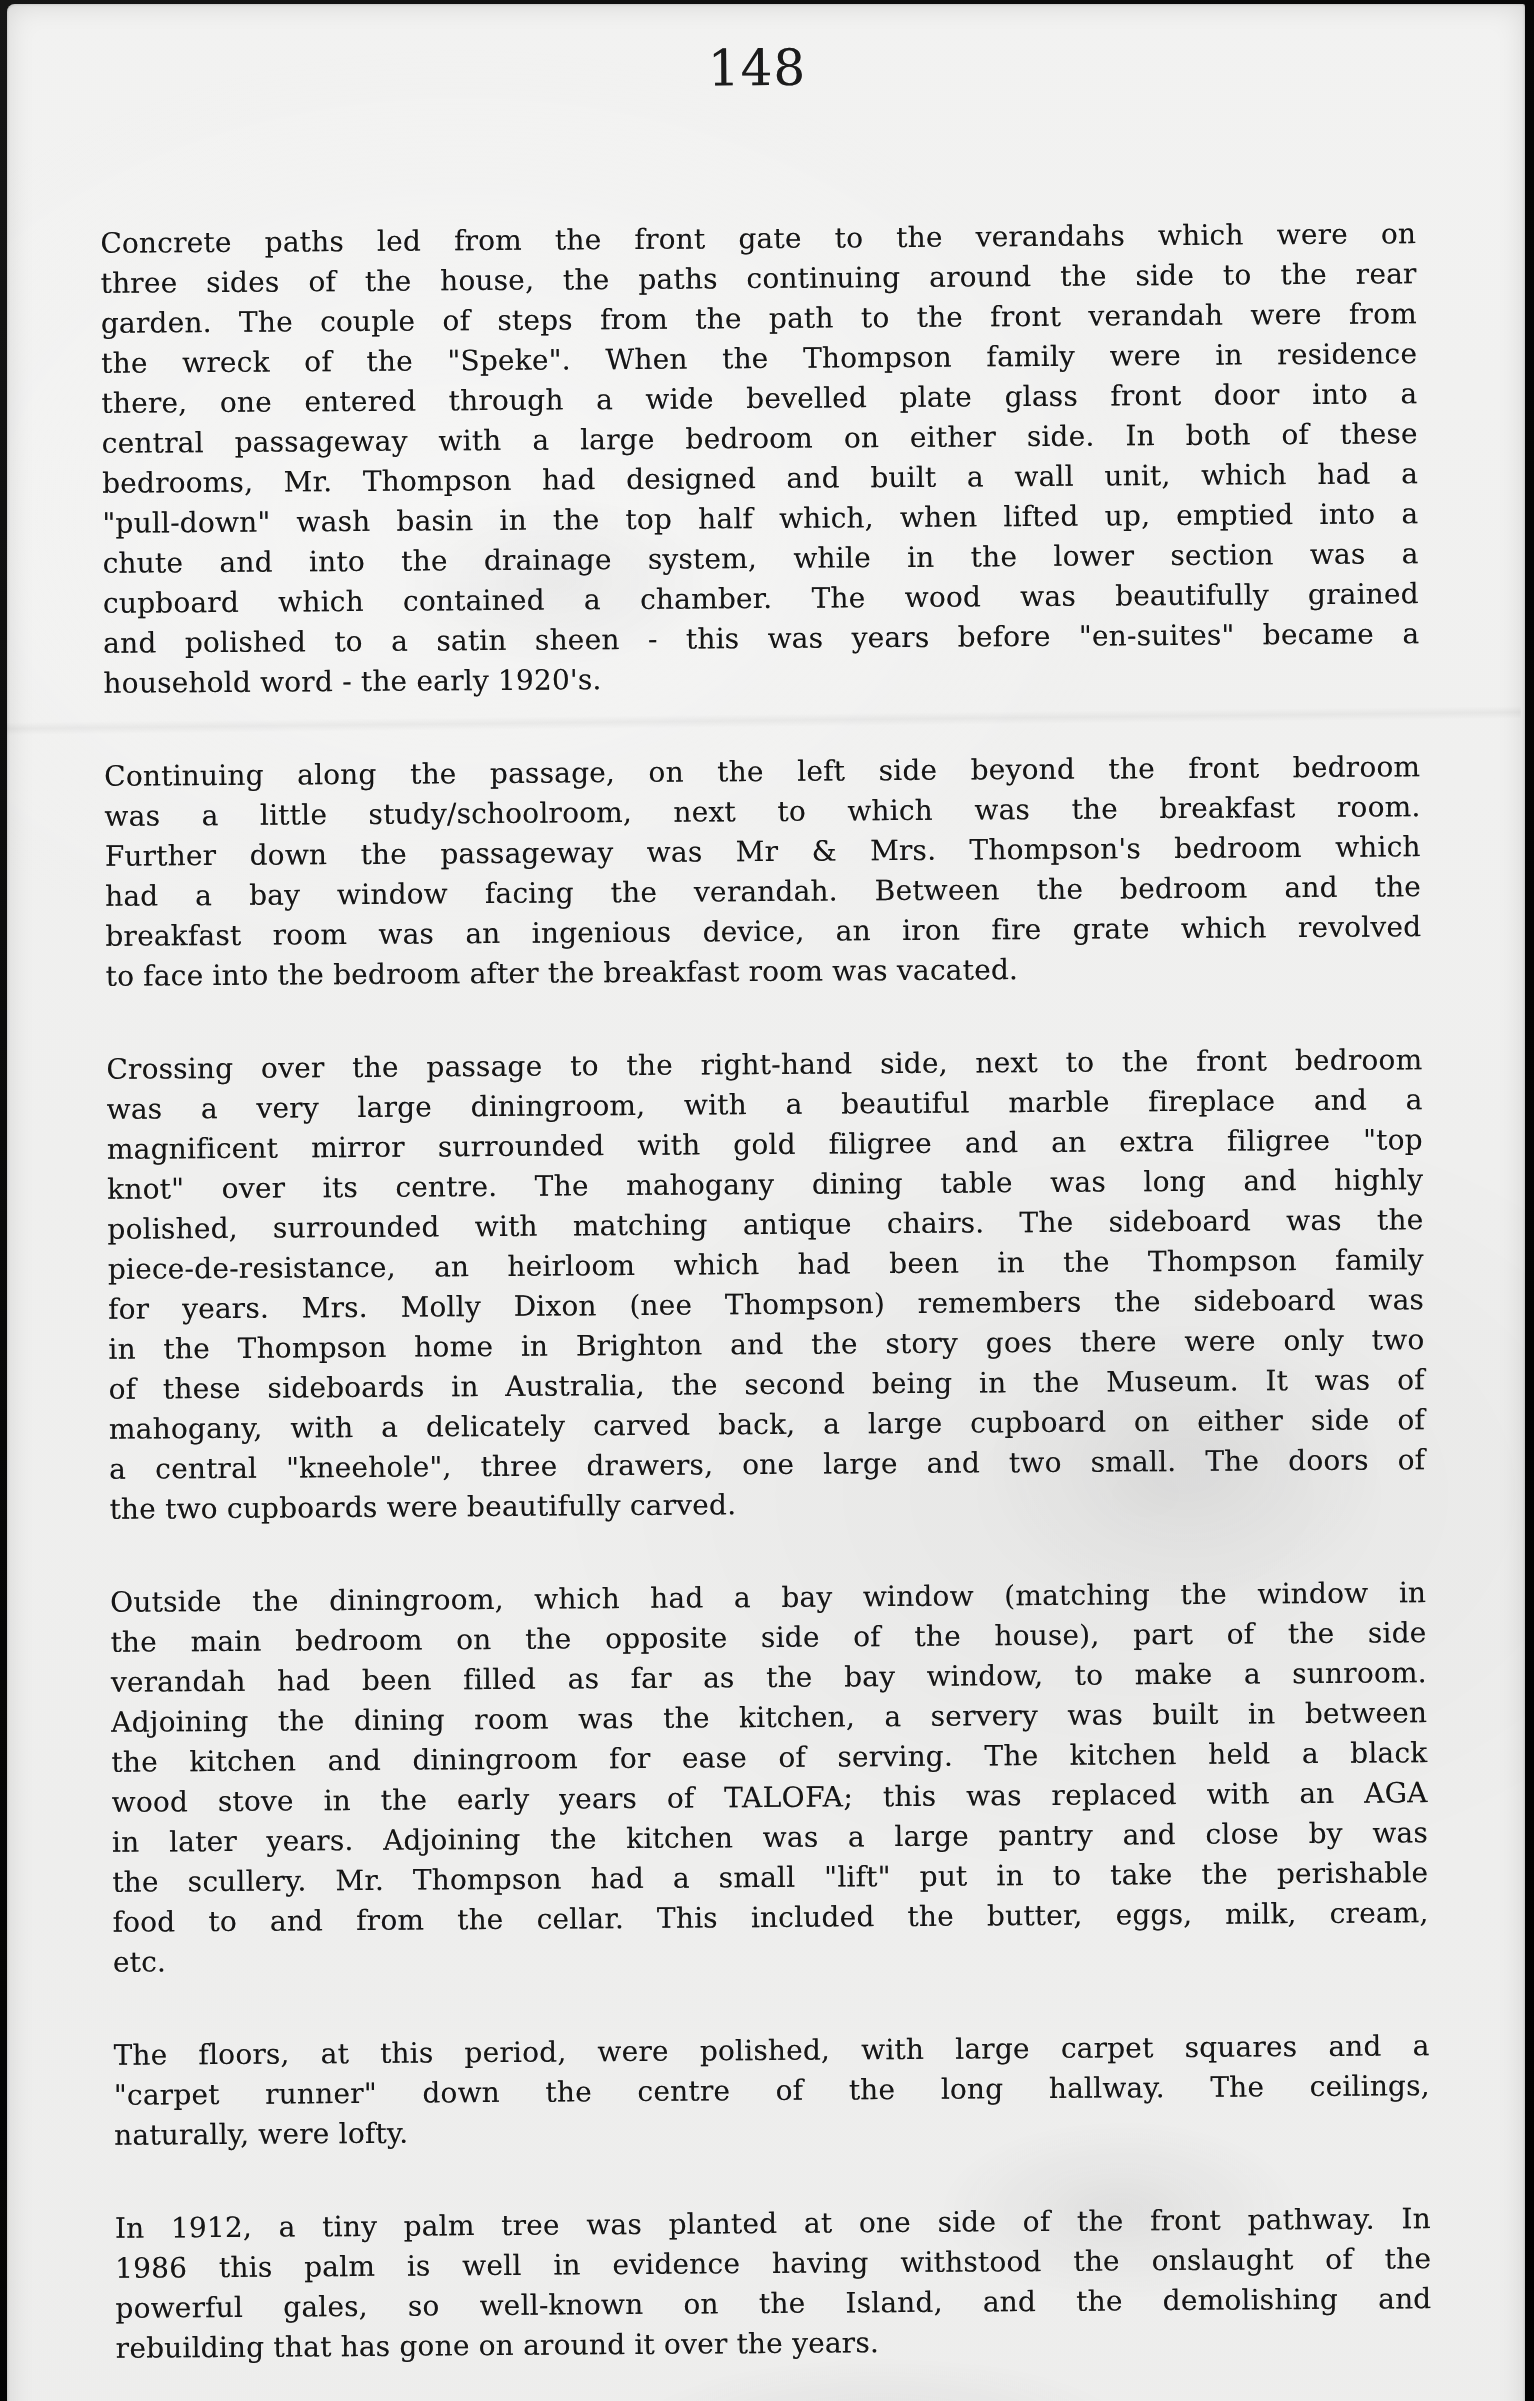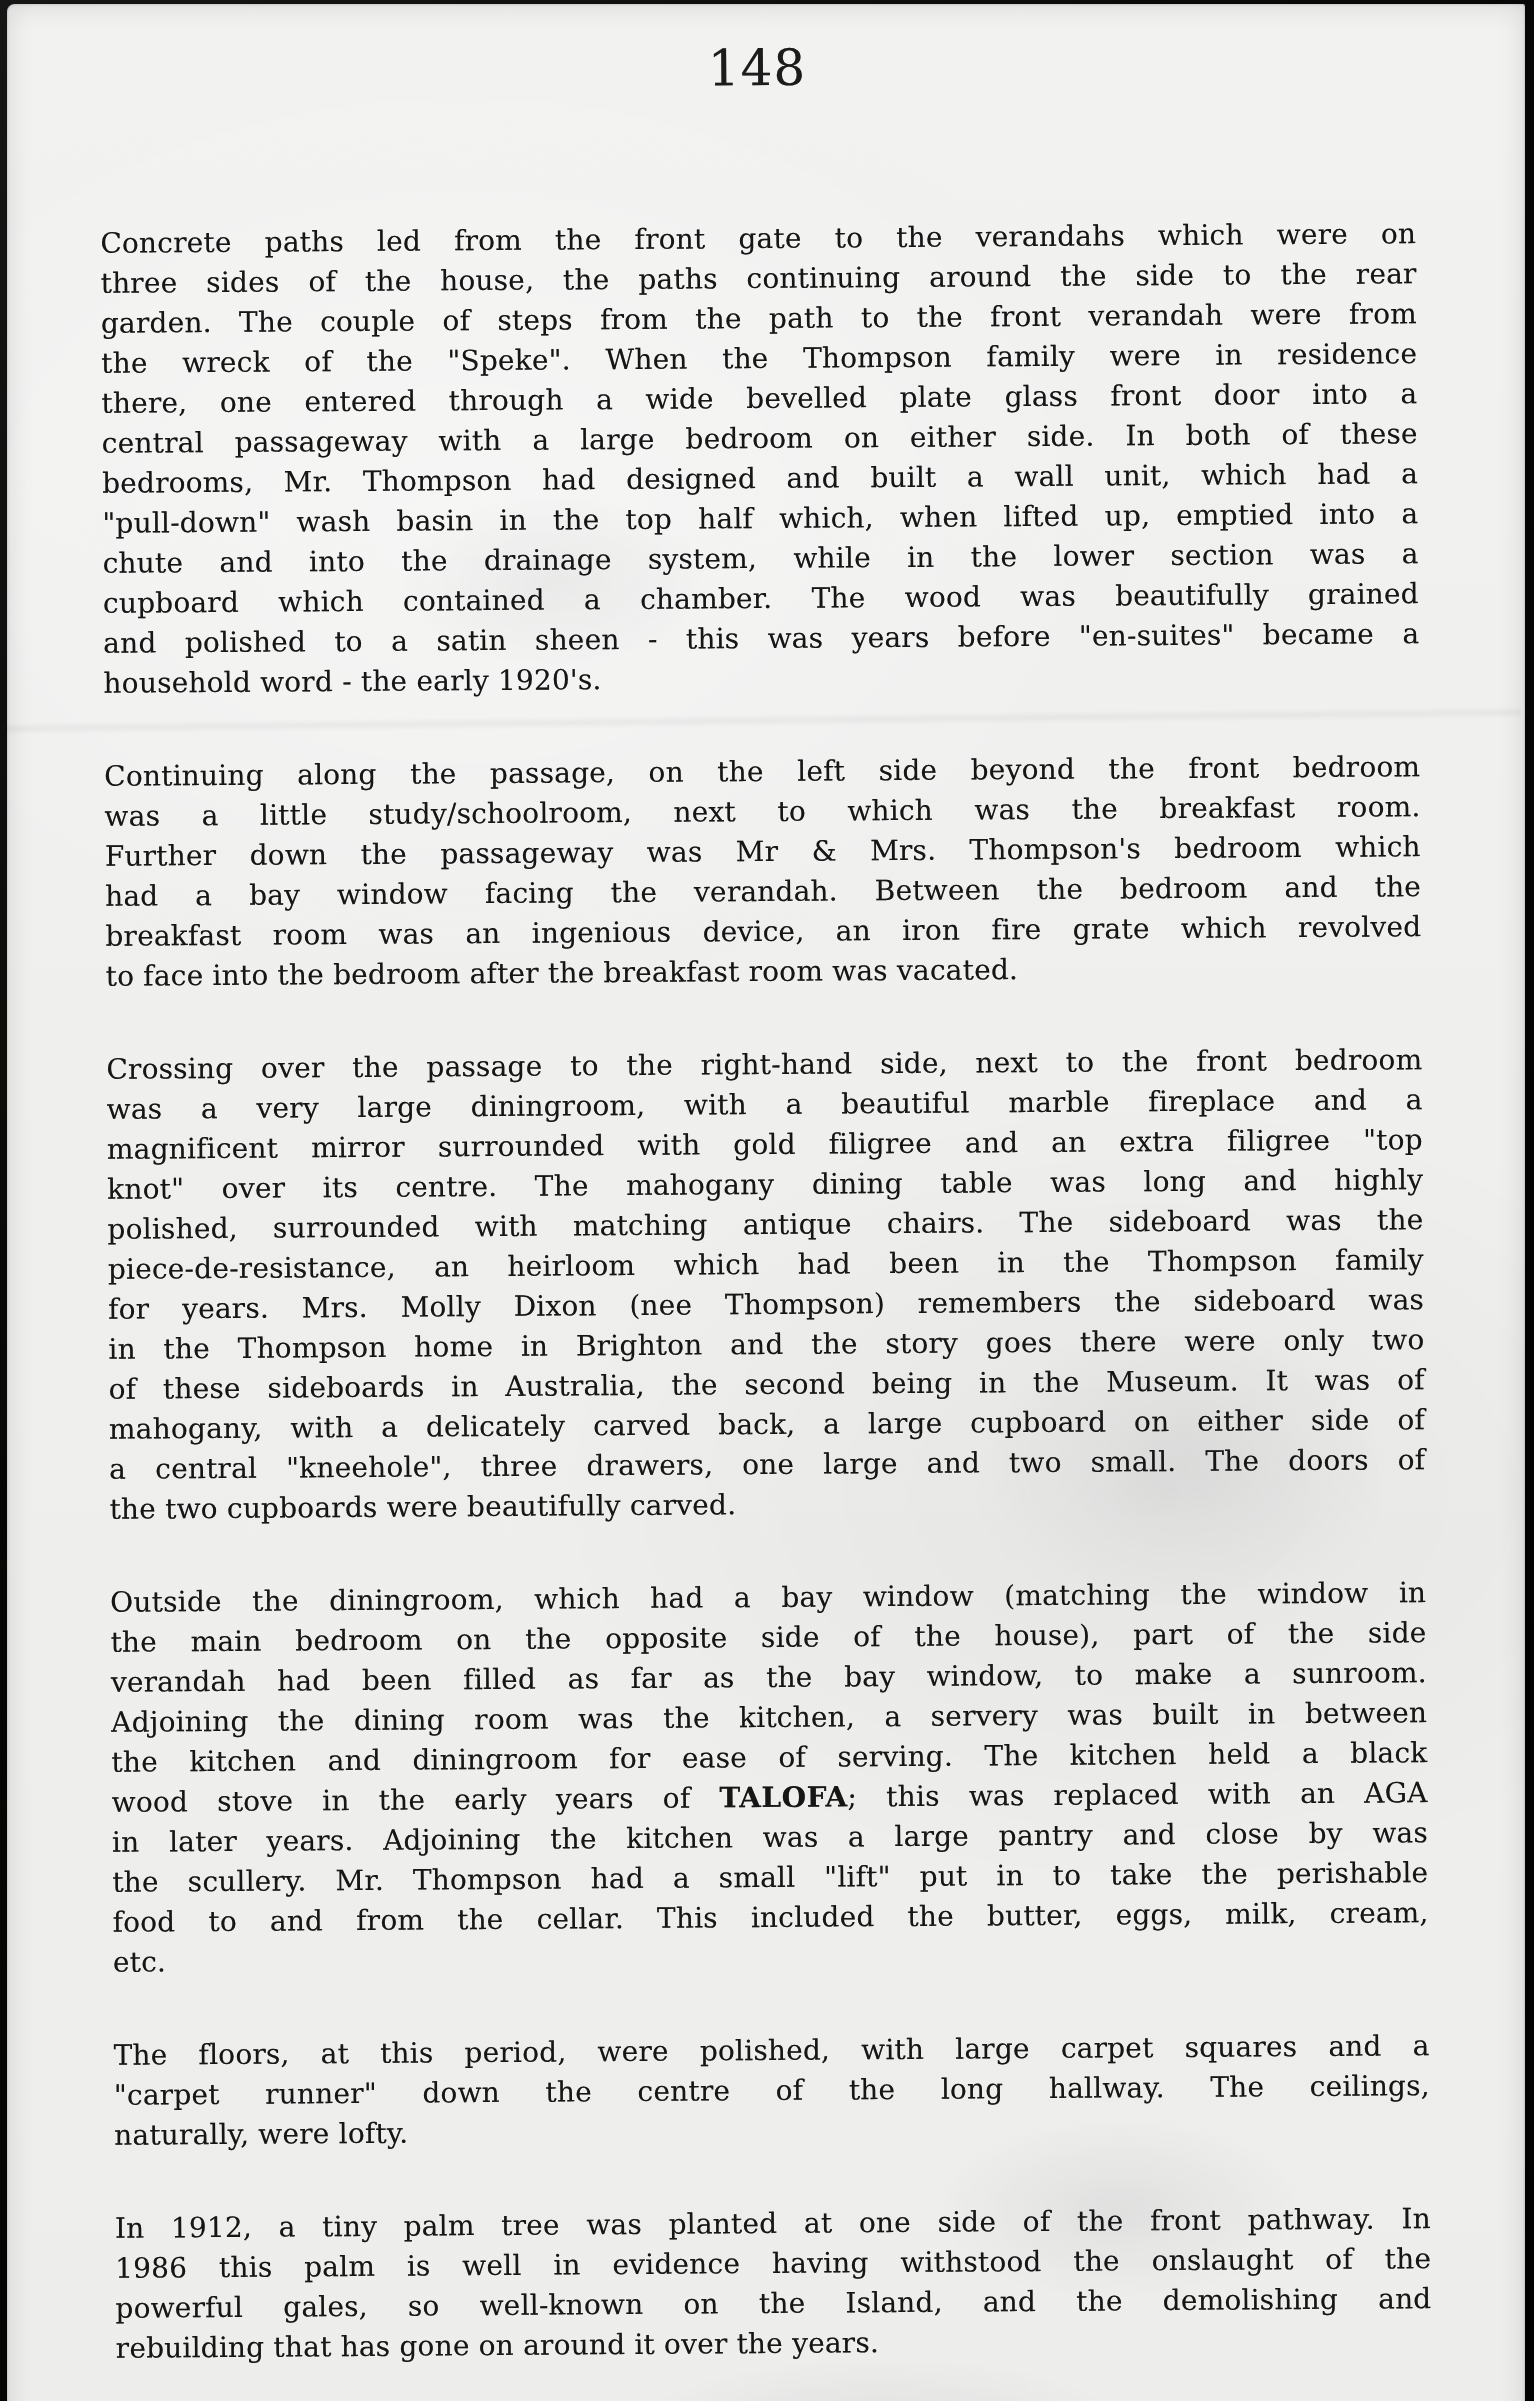--- a/index.html
+++ b/index.html
@@ -62,21 +62,21 @@
   }
   .paragraph { margin: 0 0 53px 0; }
   .line {
     height: 40px;
     line-height: 40px;
     white-space: normal;
     text-align: justify;
     text-align-last: justify;
   }
   .line.last { text-align-last: left; }
-  .em { font-weight: bold; letter-spacing: 0.5px; }
+  .em { font-weight: normal; letter-spacing: 0.5px; }
   
   .smudge {
     position: absolute;
     pointer-events: none;
     background: radial-gradient(ellipse closest-side, rgba(40,40,45,0.07), transparent 75%);
     filter: blur(2.9px);
   }
   .s1 { left: 913px; top: 1273px; width: 528px; height: 384px; }
   .s2 { left: 865px; top: 2089px; width: 480px; height: 240px; }
   .s3 { left: 528px; top: 2329px; width: 672px; height: 202px; }

